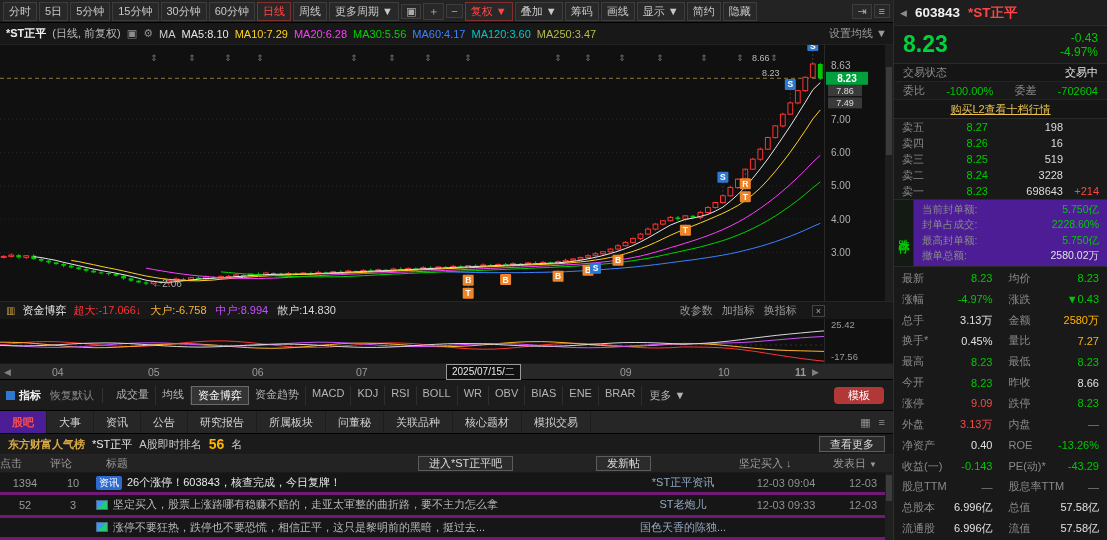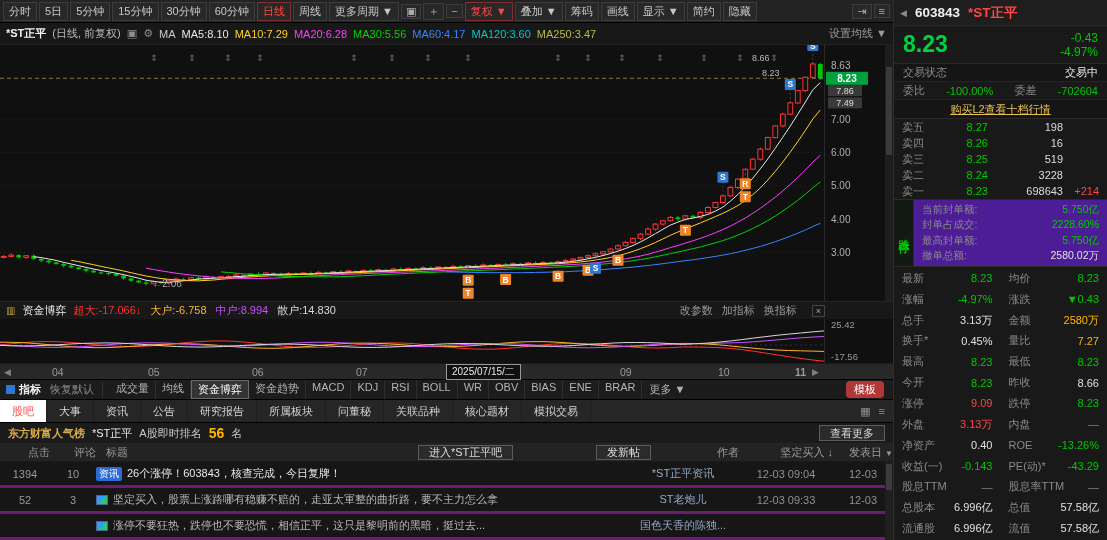--- a/index.html
+++ b/index.html
@@ -36,47 +36,47 @@
   .fund-close{color:#aaa;border:1px solid #444;padding:0 3px;font-size:9px;margin-left:8px;margin-right:62px}
   .fund-chart{height:44px;background:#101010}
 
   
   .time-axis{height:16px;background:#282828;position:relative;border-top:1px solid #1a1a1a;color:#9a9a9a}
   .ta-label{position:absolute;top:2px;font-size:10.5px}
   .ta-cross{position:absolute;top:0;border:1px solid #999;background:#101010;color:#e8e8e8;font-size:10px;padding:0 5px;height:16px;line-height:14px}
   .ta-arrow{position:absolute;top:3px;font-size:9px;color:#808080}
 
   
-  .indicator-bar{height:21px;background:#1c1c1c;display:flex;align-items:center;padding:0 6px;border-top:1px solid #000;border-bottom:1px solid #000;white-space:nowrap}
+  .indicator-bar{height:32px;background:#1c1c1c;display:flex;align-items:center;padding:0 6px;border-top:1px solid #000;border-bottom:1px solid #000;white-space:nowrap}
   .ind-lead-ico{width:9px;height:9px;background:#2e78d2;display:inline-block;margin-right:4px}
   .ind-lead{color:#f0f0f0;font-weight:bold;margin-right:9px}
   .ind-reset{color:#8a8a8a;margin-right:7px;padding-right:8px;border-right:1px solid #333}
   .ind-item{color:#b4b4b4;padding:1px 6px;border-right:1px solid #2e2e2e}
   .ind-active{color:#fff;background:#343434;border:1px solid #6a6a6a}
   .ind-more{color:#b4b4b4;margin-left:7px}
-  .ind-template{margin-left:auto;margin-right:3px;background:#b23838;color:#fff;padding:1px 8px;border-radius:4px}
+  .ind-template{margin-left:auto;margin-right:3px;background:#b23838;color:#fff;padding:1px 14px;border-radius:4px}
 
   
   .bottom-tabs{height:23px;background:#262626;display:flex;align-items:stretch;border-bottom:1px solid #000}
   .bt-tab{display:flex;align-items:center;padding:0 12px;color:#d2d2d2;border-right:1px solid #1d1d1d}
-  .bt-active{color:#ff5050;background:#ffffff;font-weight:normal}
+  .bt-active{color:#ff5050;background:#4c1d95;font-weight:bold}
   .bt-icons{margin-left:auto;display:flex;align-items:center;gap:8px;color:#909090;padding-right:8px}
 
   
   .pop-row{height:21px;background:#1b1b1b;display:flex;align-items:center;padding:0 8px;gap:7px;border-bottom:1px solid #262626}
   .pop-brand{color:#d8aa46;font-weight:bold}
   .pop-stock{color:#ececec}
   .pop-rank-label{color:#c8c8c8}
   .pop-rank{color:#ffb400;font-weight:bold;font-size:14px}
   .btn{border:1px solid #5c5c5c;background:#2b2b2b;color:#dcdcdc;padding:0 10px;height:16px;line-height:14px;font-size:11px}
   .pop-more{margin-left:auto}
 
   
   .forum-header{height:18px;background:#232323;display:grid;grid-template-columns:50px 46px 1fr 112px 94px 60px;align-items:center;color:#9a9a9a;position:relative;border-bottom:1px solid #1a1a1a}
-  .fh-cell{text-align:right}
+  .fh-cell{text-align:left}
   .fh-title{text-align:left;padding-left:10px}
   .fh-btn{position:absolute;top:1px;height:15px;line-height:13px}
   .forum-rows{flex:1;overflow:hidden;background:#161616;position:relative;display:flex;flex-direction:column}
   .f-row{flex:1;display:grid;grid-template-columns:50px 46px 1fr 112px 94px 60px;align-items:center;border-bottom:3px solid #701a75}
   .f-num{text-align:center;color:#9a9a9a}
   .f-title{display:flex;align-items:center;gap:5px;overflow:hidden;white-space:nowrap;padding-right:6px}
   .f-badge{background:#2d6bd2;color:#fff;font-size:10px;padding:0 3px;border-radius:2px;flex:none}
   .f-thumb{width:12px;height:10px;flex:none;border:1px solid #4a6a8a;background:linear-gradient(135deg,#3c96ff 50%,#28c878 50%)}
   .f-title-text{overflow:hidden;text-overflow:ellipsis;color:#b8b8b8}
   .f-row-0 .f-title-text{color:#e8e8e8}

